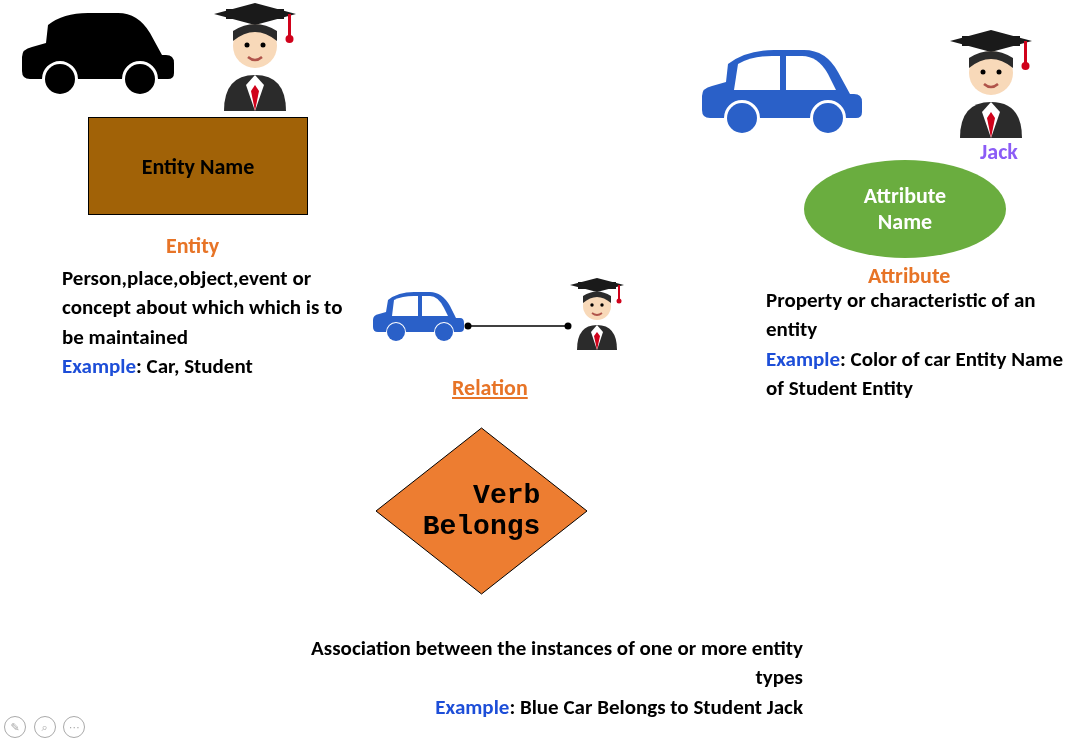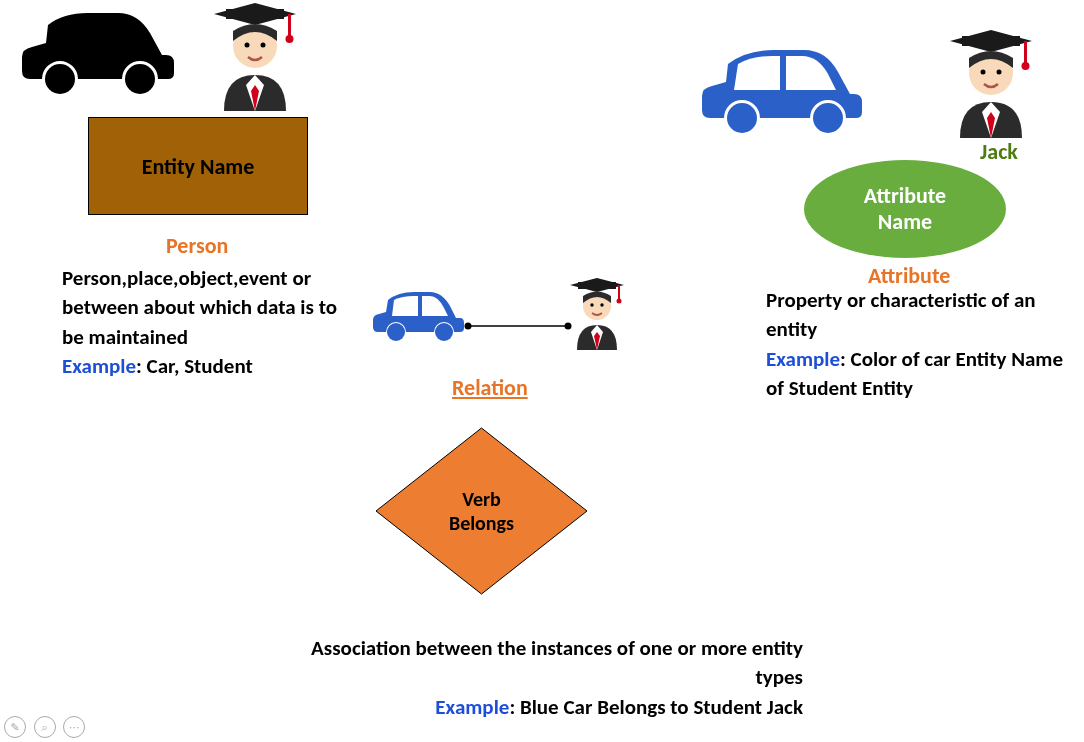--- a/index.html
+++ b/index.html
@@ -2,24 +2,24 @@
 <html><head>
 <meta charset="utf-8">
 <style>
   * { box-sizing: border-box; margin: 0; padding: 0; }
   body { font-family: Calibri, Arial, sans-serif; width: 1084px; height: 742px; position: relative; background: #fff; color: #000; }
   .abs { position: absolute; }
   .entity-box { background: #a16207; border: 1px solid #000; display: flex; align-items: center; justify-content: center; font-weight: bold; font-size: 22px; }
   .heading { color: #e77427; font-weight: bold; font-size: 22px; }
   .body-text { font-size: 21px; font-weight: bold; line-height: 1.4; }
   .example-label { color: #1d4ed8; font-weight: bold; }
-  .jack-label { color: #4d7c0f; font-weight: bold; font-size: 22px; }
+  .jack-label { color: #8b5cf6; font-weight: bold; font-size: 22px; }
   .ellipse { background: #6aad3f; border-radius: 50%; display: flex; align-items: center; justify-content: center; color: #fff; font-weight: bold; font-size: 22px; text-align: center; line-height: 1.2; }
   .diamond-wrap { display: flex; align-items: center; justify-content: center; }
-  .diamond-text { position: absolute; font-weight: bold; font-size: 20px; text-align: center; }
+  .diamond-text { position: absolute; font-weight: bold; font-size: 28px; text-align: right; font-family: Liberation Mono, monospace; }
   .toolbar-btn { width: 22px; height: 22px; border: 1.5px solid #aaa; border-radius: 50%; display: inline-flex; align-items: center; justify-content: center; color: #aaa; font-size: 11px; margin-right: 4px; }
 </style>
 </head>
 <body>
 
 <div class="abs" style="left:18px; top:5px;">
   <svg width="160" height="95" viewBox="0 0 160 95">
     <g fill="#000">
       <path d="M30 20 Q45 8 70 8 L100 8 Q120 8 132 28 L144 50 L148 50 Q156 50 156 58 L156 68 Q156 74 150 74 L140 74 A18 18 0 0 0 104 74 L60 74 A18 18 0 0 0 24 74 L12 74 Q4 74 4 66 L4 52 Q4 44 14 42 L28 38 Z"></path>
       <circle cx="42" cy="74" r="15"></circle>
@@ -42,24 +42,24 @@
     <path d="M16 108 Q16 72 47 72 Q78 72 78 108 Z" fill="#2b2b2b"></path>
     <polygon points="47,72 38,82 47,108 56,82" fill="#fff"></polygon>
     <polygon points="47,82 43,88 47,108 51,88" fill="#d0021b"></polygon>
   </svg>
 </div>
 
 <div class="abs entity-box" style="left:88px; top:117px; width:220px; height:98px;">
   <span>Entity Name</span>
 </div>
 
-<div class="abs heading" style="left:166px; top:232px;">Person</div>
+<div class="abs heading" style="left:166px; top:232px;">Entity</div>
 
 <div class="abs body-text" style="left:62px; top:264px; width:300px;">
-  <span>Person,place,object,event or between about which data is to be maintained</span><br>
+  <span>Person,place,object,event or concept about which which is to be maintained</span><br>
   <span class="example-label">Example</span><span>: Car, Student</span>
 </div>
 
 <div class="abs" style="left:698px; top:42px;">
   <svg width="168" height="95" viewBox="0 0 168 95">
     <g fill="#2a60c8">
       <path d="M30 22 Q48 8 76 8 L106 8 Q128 8 140 30 L152 52 L156 52 Q164 52 164 60 L164 70 Q164 76 158 76 L148 76 A18 18 0 0 0 112 76 L62 76 A18 18 0 0 0 26 76 L12 76 Q4 76 4 68 L4 54 Q4 46 14 44 L28 40 Z"></path>
       <circle cx="44" cy="76" r="15"></circle>
       <circle cx="130" cy="76" r="15"></circle>
       <path d="M40 22 Q54 14 74 14 L104 14 Q120 14 130 32 L138 48 L36 48 Z" fill="#fff"></path>

